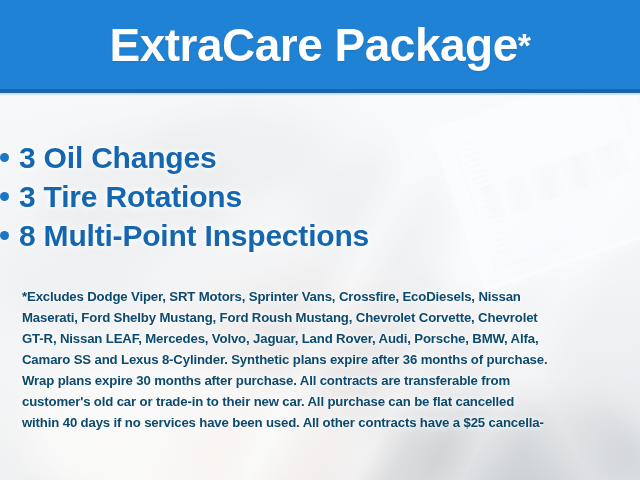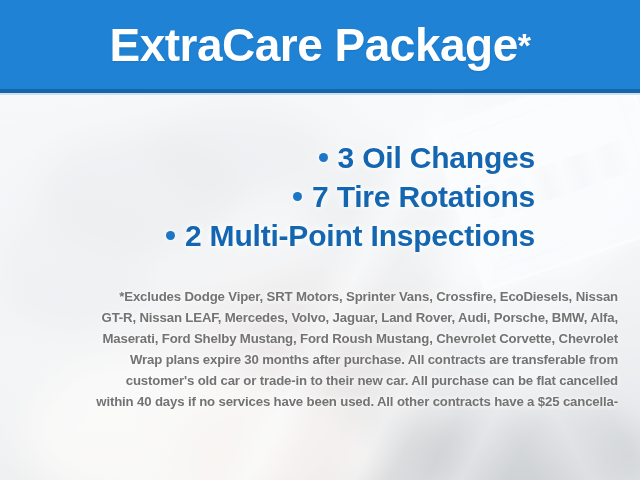--- a/index.html
+++ b/index.html
@@ -180,21 +180,21 @@
     vertical-align: super;
     line-height: 0;
   }
 
   
   .bullets {
     position: absolute;
     left: 0;
     top: 138px;
     width: 535px;
-    text-align: right;
+    text-align: left;
   }
   .bullet-line {
     display: block;
     color: #1566b0;
     font-size: 30px;
     font-weight: bold;
     line-height: 39px;
     letter-spacing: -0.2px;
     white-space: nowrap;
     text-shadow:
@@ -214,22 +214,22 @@
     top: -3px;
     box-shadow: 0 0 5px rgba(255,255,255,0.9);
   }
 
   
   .fineprint {
     position: absolute;
     left: 22px;
     top: 286px;
     width: 596px;
-    text-align: right;
-    color: #737373;
+    text-align: left;
+    color: #0c4a6e;
     font-size: 13.2px;
     font-weight: bold;
     line-height: 21px;
     letter-spacing: -0.15px;
     text-shadow:
       0 0 5px rgba(255,255,255,0.95),
       0 0 9px rgba(255,255,255,0.8);
   }
   .fineprint .fp-line {
     display: block;
@@ -271,29 +271,30 @@
   <div class="headline">
     <span>ExtraCare Package</span>
       <span class="star">*</span>
   </div>
 
   <div class="bullets">
     <span class="bullet-line">
       <span class="bullet-dot"></span><span>3 Oil Changes</span>
     </span>
     <span class="bullet-line">
-      <span class="bullet-dot"></span><span>7 Tire Rotations</span>
+      <span class="bullet-dot"></span><span>3 Tire Rotations</span>
     </span>
     <span class="bullet-line">
-      <span class="bullet-dot"></span><span>2 Multi-Point Inspections</span>
+      <span class="bullet-dot"></span><span>8 Multi-Point Inspections</span>
     </span>
   </div>
 
   <div class="fineprint">
     <span class="fp-line">*Excludes Dodge Viper, SRT Motors, Sprinter Vans, Crossfire, EcoDiesels, Nissan</span>
+    <span class="fp-line">Maserati, Ford Shelby Mustang, Ford Roush Mustang, Chevrolet Corvette, Chevrolet</span>
     <span class="fp-line">GT-R, Nissan LEAF, Mercedes, Volvo, Jaguar, Land Rover, Audi, Porsche, BMW, Alfa,</span>
-    <span class="fp-line">Maserati, Ford Shelby Mustang, Ford Roush Mustang, Chevrolet Corvette, Chevrolet</span>
+    <span class="fp-line">Camaro SS and Lexus 8-Cylinder. Synthetic plans expire after 36 months of purchase.</span>
     <span class="fp-line">Wrap plans expire 30 months after purchase. All contracts are transferable from</span>
     <span class="fp-line">customer's old car or trade-in to their new car. All purchase can be flat cancelled</span>
     <span class="fp-line">within 40 days if no services have been used. All other contracts have a $25 cancella-</span>
   </div>
 
 </div>
 
 </body></html>

